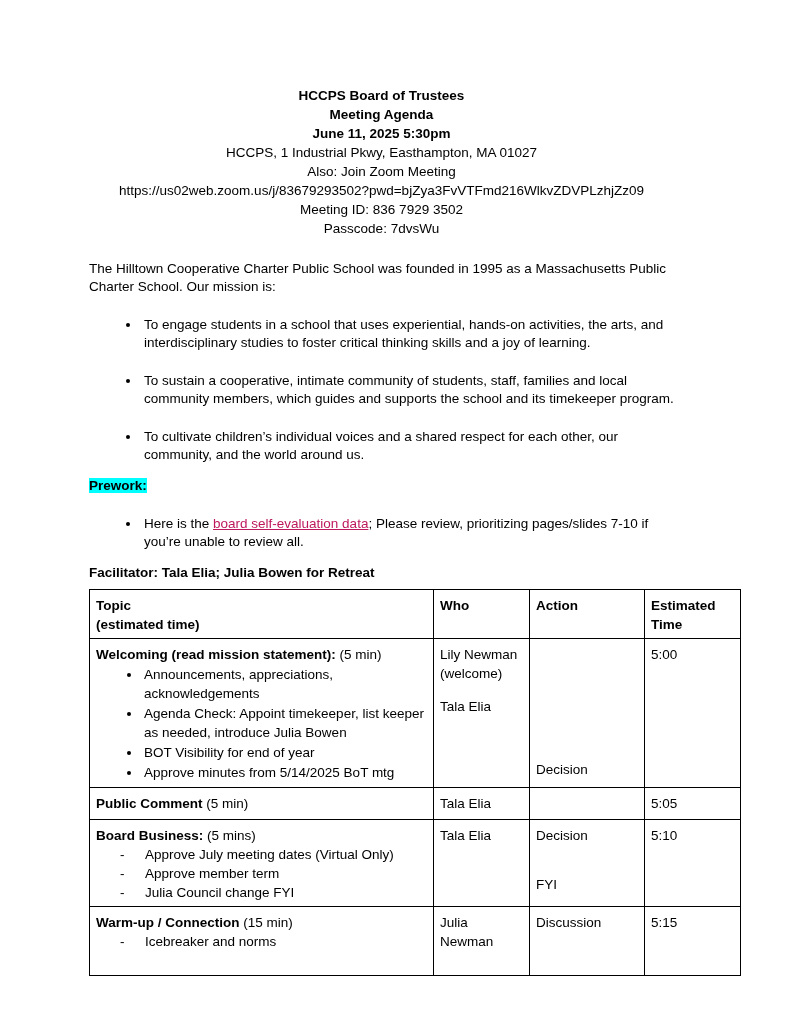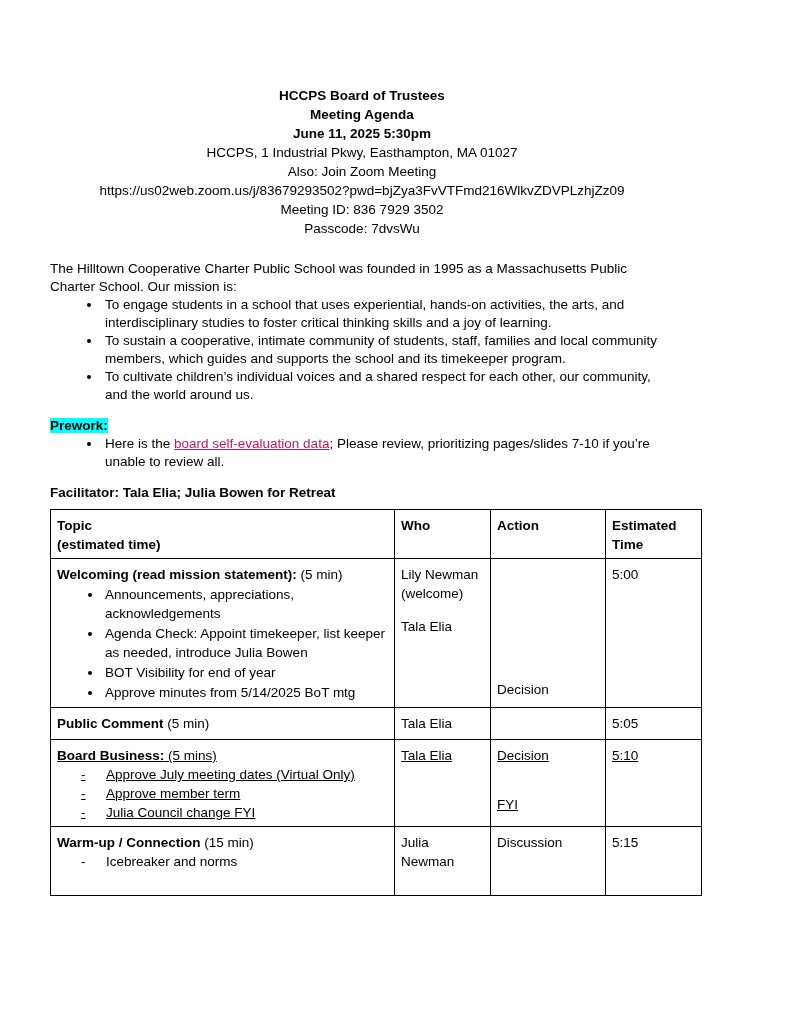--- a/index.html
+++ b/index.html
@@ -3,28 +3,28 @@
 <meta charset="utf-8">
 <style>
   * { margin: 0; padding: 0; box-sizing: border-box; }
   html, body { background: #ffffff; }
   body {
     width: 791px; height: 1024px;
     font-family: "Liberation Sans", sans-serif;
     font-size: 13.5px; line-height: 18px; color: #000;
     overflow: hidden;
   }
-  .page { padding: 86px 47px 0 50px; width: 721px; }
+  .page { padding: 86px 47px 0 89px; width: 721px; }
   .bold { font-weight: bold; }
 
   .doc-header { text-align: center; line-height: 19px; }
 
   .intro { margin-top: 22px; }
   .intro ul, .prework ul { list-style: disc; padding-left: 52px; }
-  .intro li, .prework li { padding-left: 3px; }
+  .intro li, .prework li { padding-left: 3px; margin-top: 20px; }
 
   .prework { margin-top: 13px; }
   .hl { background: #00ffff; font-weight: bold; }
   .link { color: #be185d; text-decoration: underline; cursor: pointer; }
 
   .facilitator { margin-top: 13px; font-weight: bold; }
 
   table.agenda {
     margin-top: 7px;
     border-collapse: collapse;
@@ -52,21 +52,21 @@
 
   ul.cell-bullets { list-style: disc; padding-left: 46px; margin-top: 1px; }
   ul.cell-bullets li { padding-left: 2px; margin-bottom: 1px; }
 
   .dash-item { display: flex; padding-left: 24px; }
   .dash-item .dash { flex: none; width: 25px; }
   .dash-item .dash-text { flex: 1; }
 
   .row-welcoming { height: 147px; }
   .row-public    { height: 32px; }
-  .row-board     { height: 87px; text-decoration: underline; }
+  .row-board     { height: 87px; }
   .row-warmup    { height: 69px; }
   .row-head      { height: 48px; }
 </style>
 </head>
 <body>
 
 <div class="page">
 
   <header class="doc-header">
     <div class="bold">HCCPS Board of Trustees</div>

